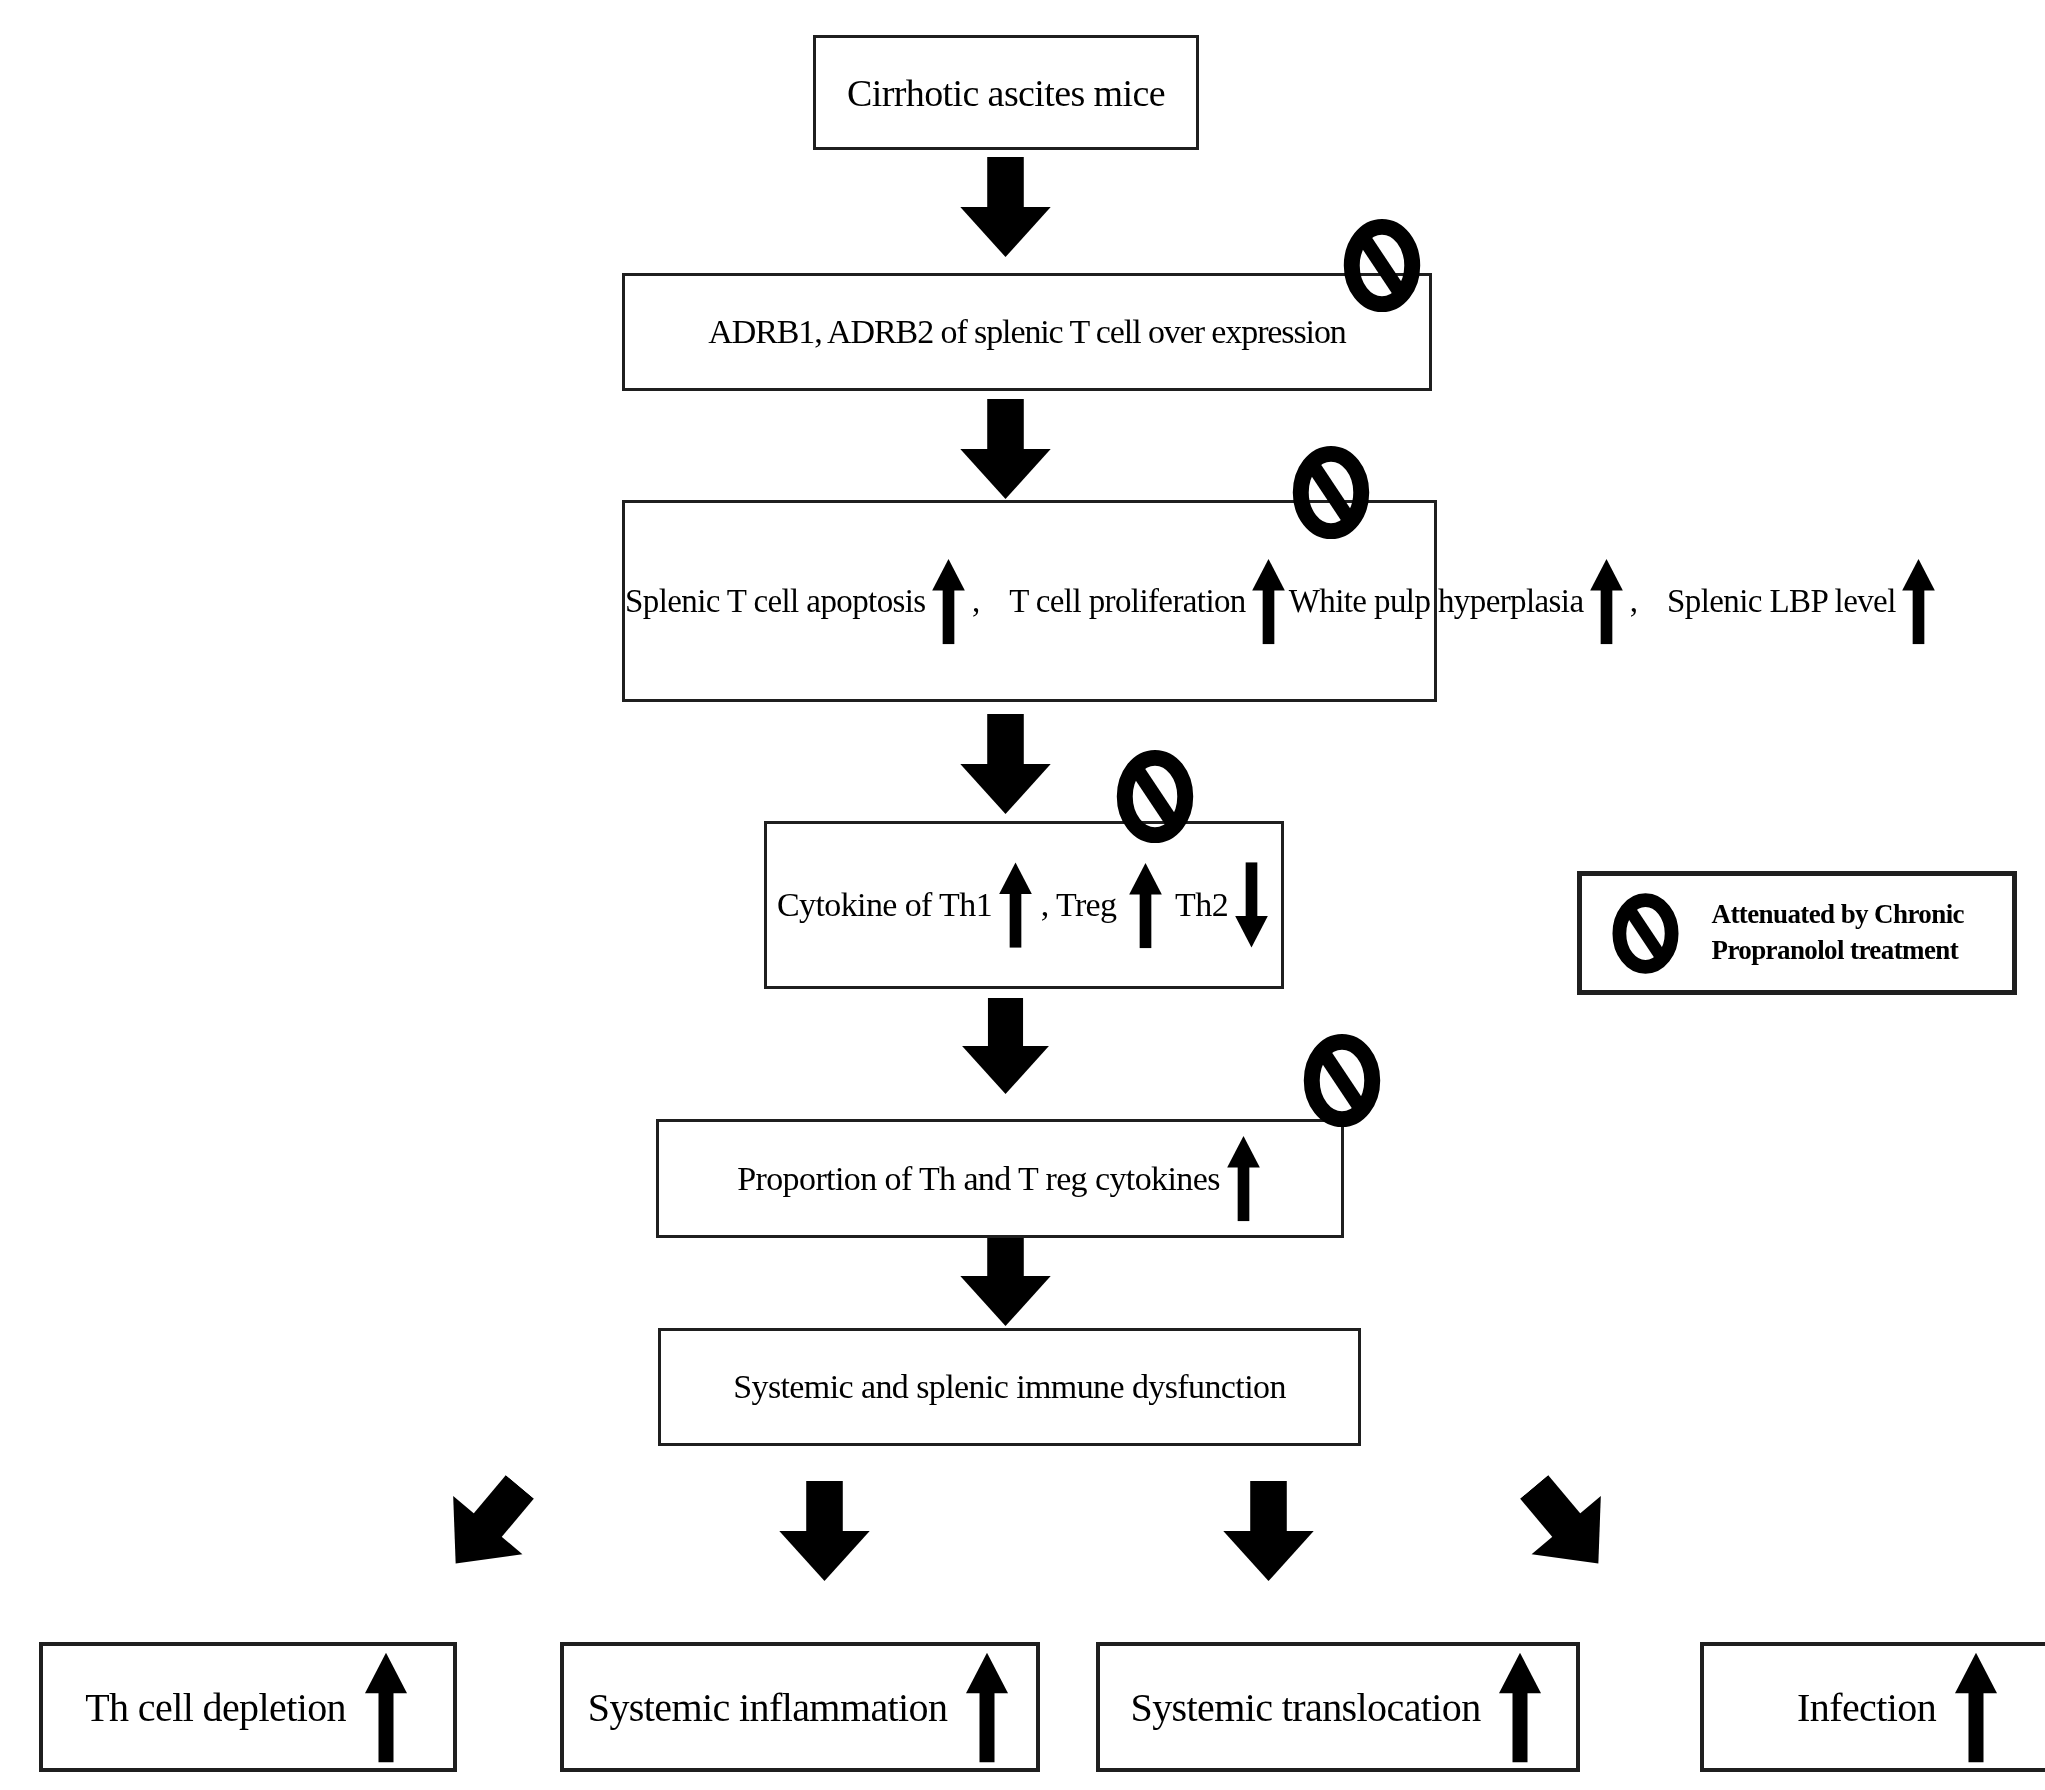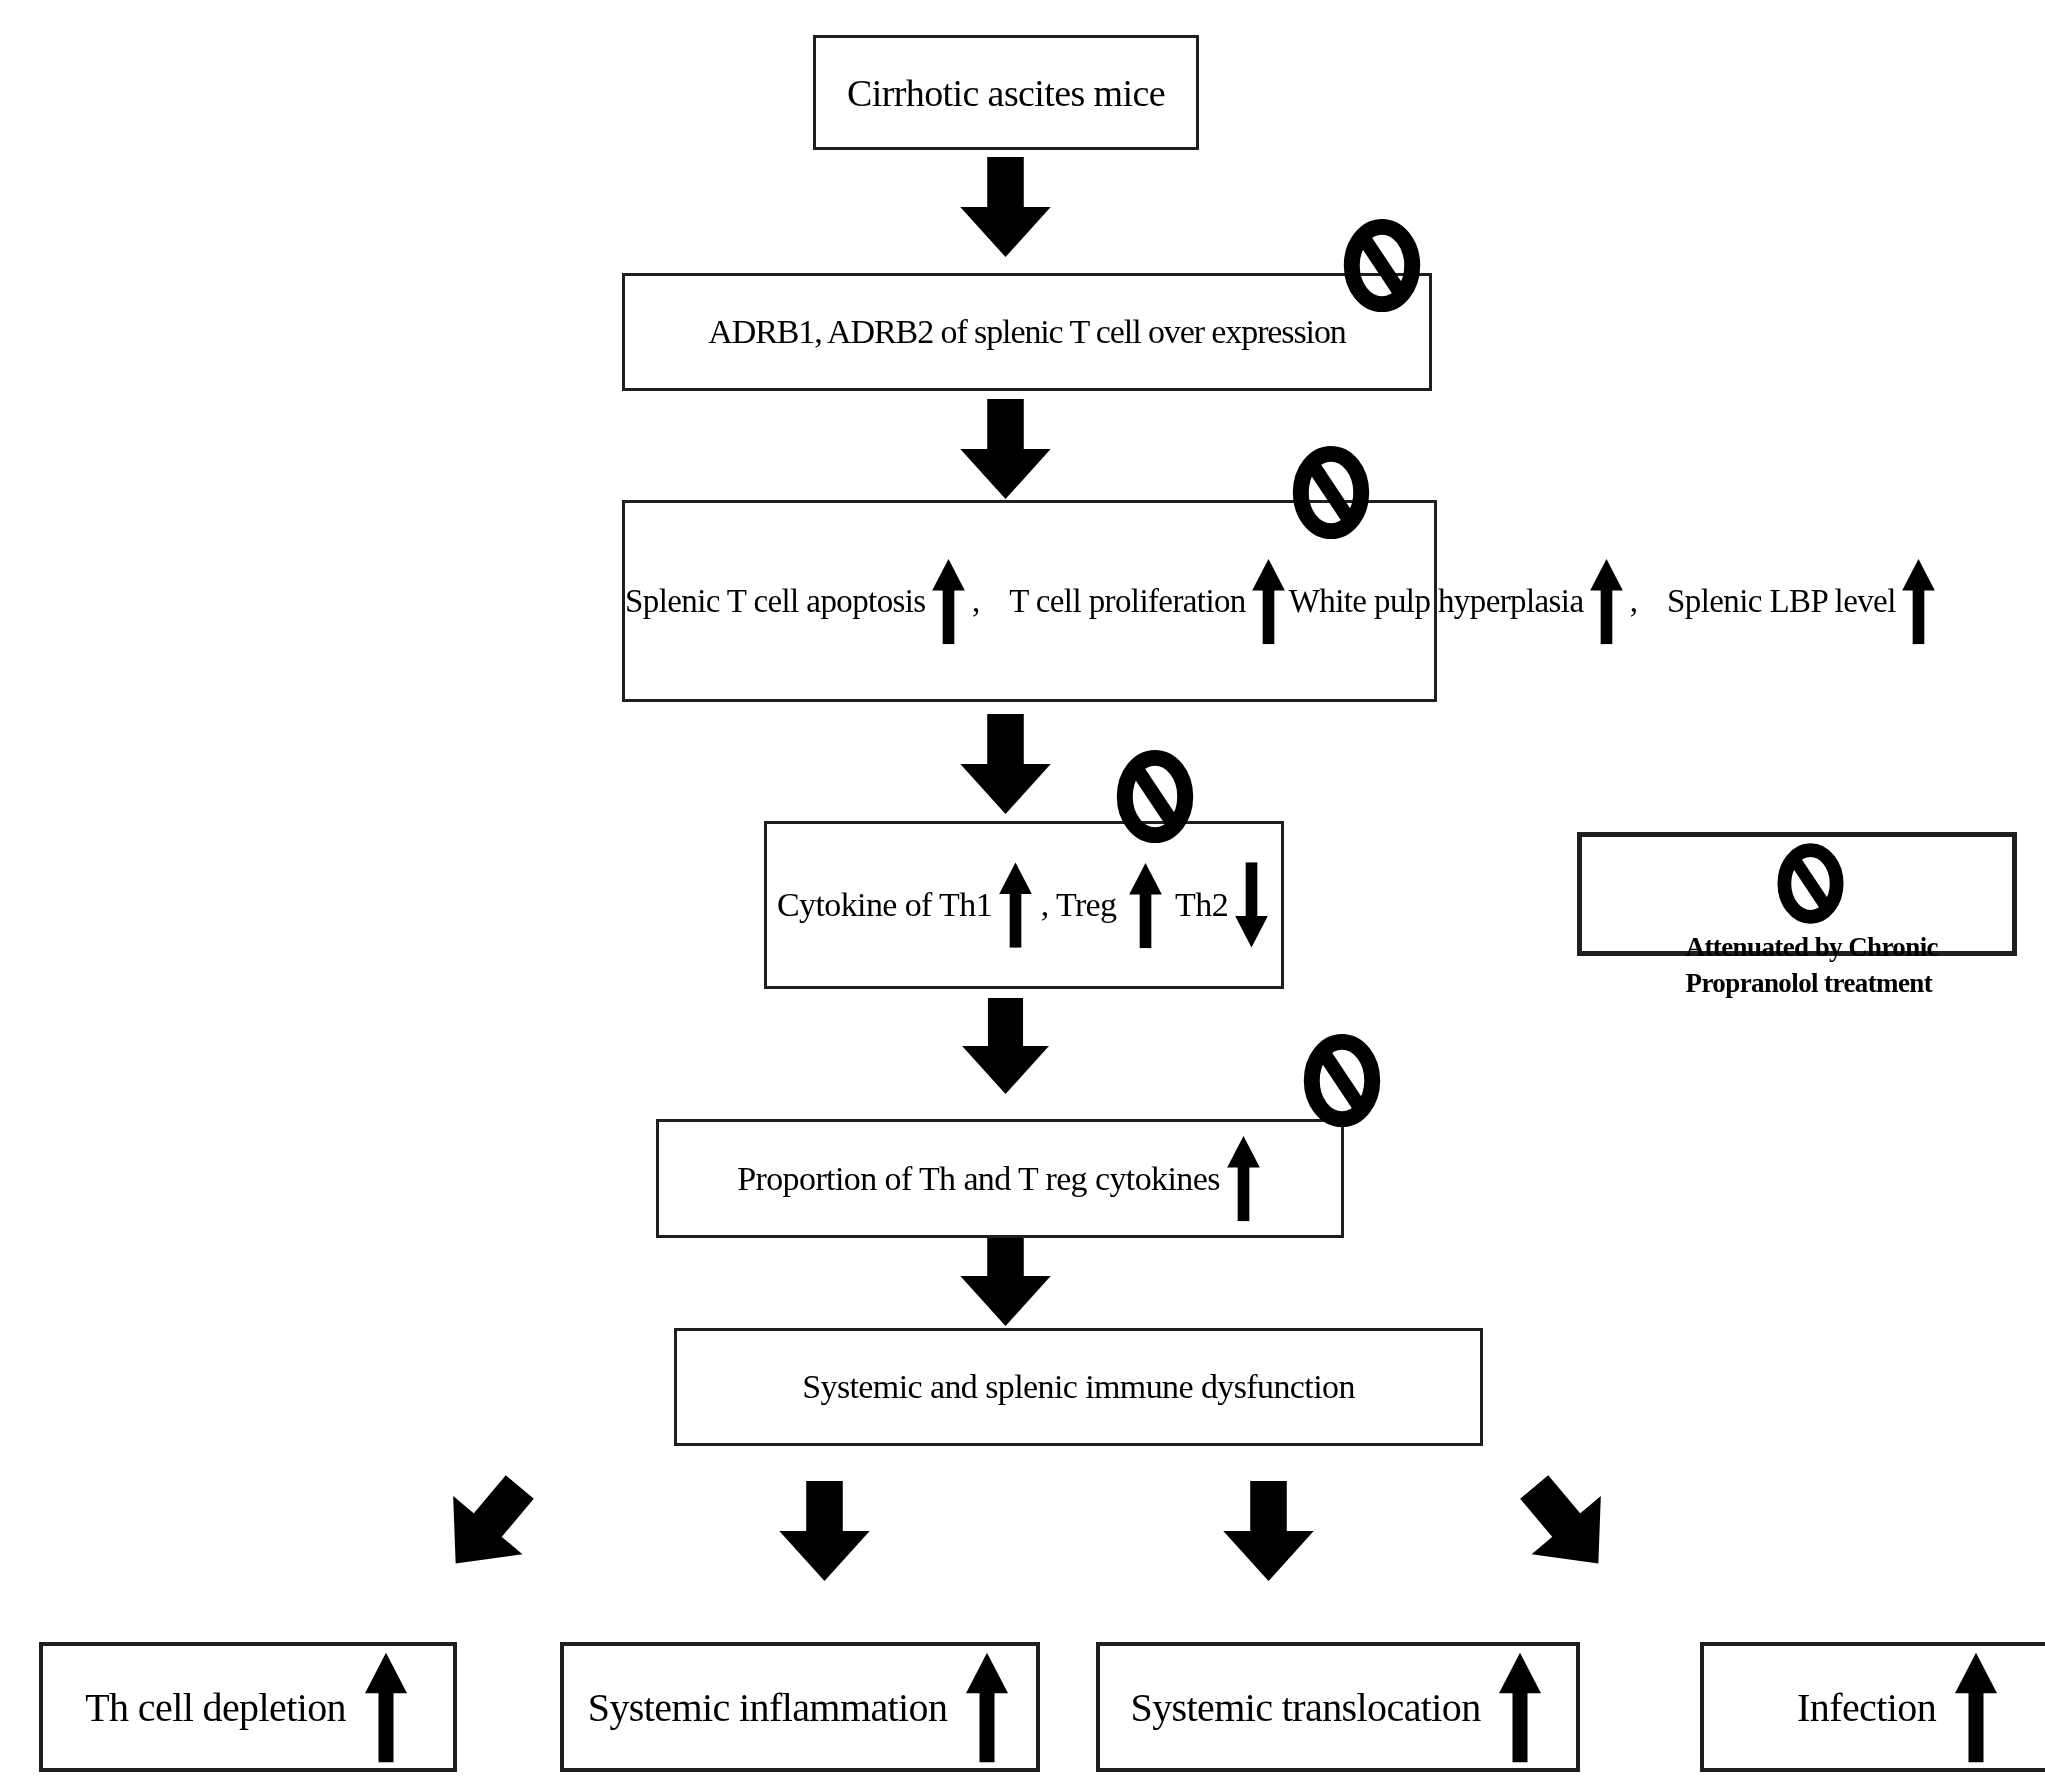--- a/index.html
+++ b/index.html
@@ -11,26 +11,26 @@
     position:absolute;background:#fff;border:3.4px solid #1f1f1f;box-sizing:border-box;
     display:flex;align-items:center;justify-content:center;
     font-size:34px;letter-spacing:-0.6px;white-space:nowrap;z-index:1;
   }
   
   .n1{left:813px;top:35px;width:386px;height:115px;font-size:38px;}
   .n2{left:622px;top:273px;width:810px;height:118px;letter-spacing:-1.1px;}
   .n3{left:622px;top:500px;width:815px;height:202px;flex-direction:row;justify-content:flex-start;font-size:33px;}
   .n4{left:764px;top:821px;width:520px;height:168px;justify-content:space-evenly;}
   .n5{left:656px;top:1094px;width:688px;height:119px;margin-top:25px;}
-  .n6{left:658px;top:1328px;width:809px;height:118px;margin-left:16px;}
+  .n6{left:658px;top:1328px;width:703px;height:118px;}
   .row{display:flex;align-items:center;justify-content:center;}
   .sep{margin:0 29.5px 0 3.4px;}
   .sep2{margin:0 5.7px 0 5.7px;}
   
-  .legend{left:1577px;top:832px;width:440px;height:124px;border-width:5.7px;justify-content:flex-start;flex-direction:column;}
+  .legend{left:1577px;top:871px;width:440px;height:124px;border-width:5.7px;justify-content:flex-start;}
   .legend-text{font-weight:bold;font-size:27px;line-height:1.32;margin-left:29.5px;letter-spacing:-0.6px;}
   .legend-proh{width:73px;height:93px;margin-left:27px;flex:none;}
   
   .out{border-width:4.5px;font-size:40px;top:1642px;height:130px;}
   .oa{left:27px;width:418px;margin-left:12px;}
   .ob{left:560px;width:480px;}
   .oc{left:1096px;width:484px;}
   .od{left:1700px;width:398px;}
   
   .flow{position:absolute;width:97px;height:101px;z-index:0;}

